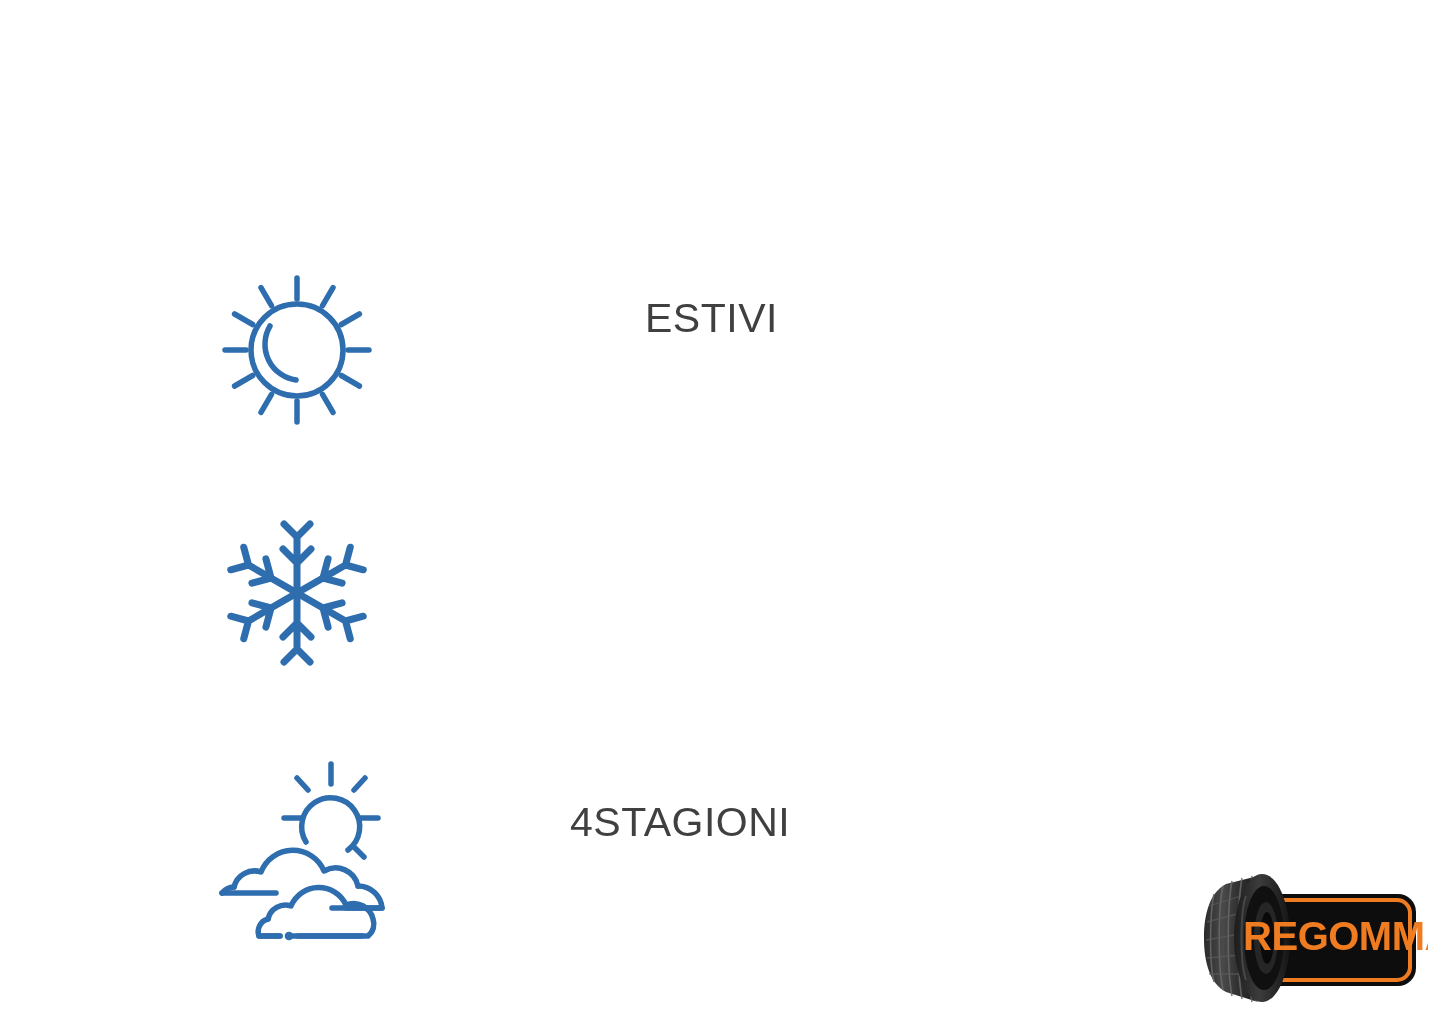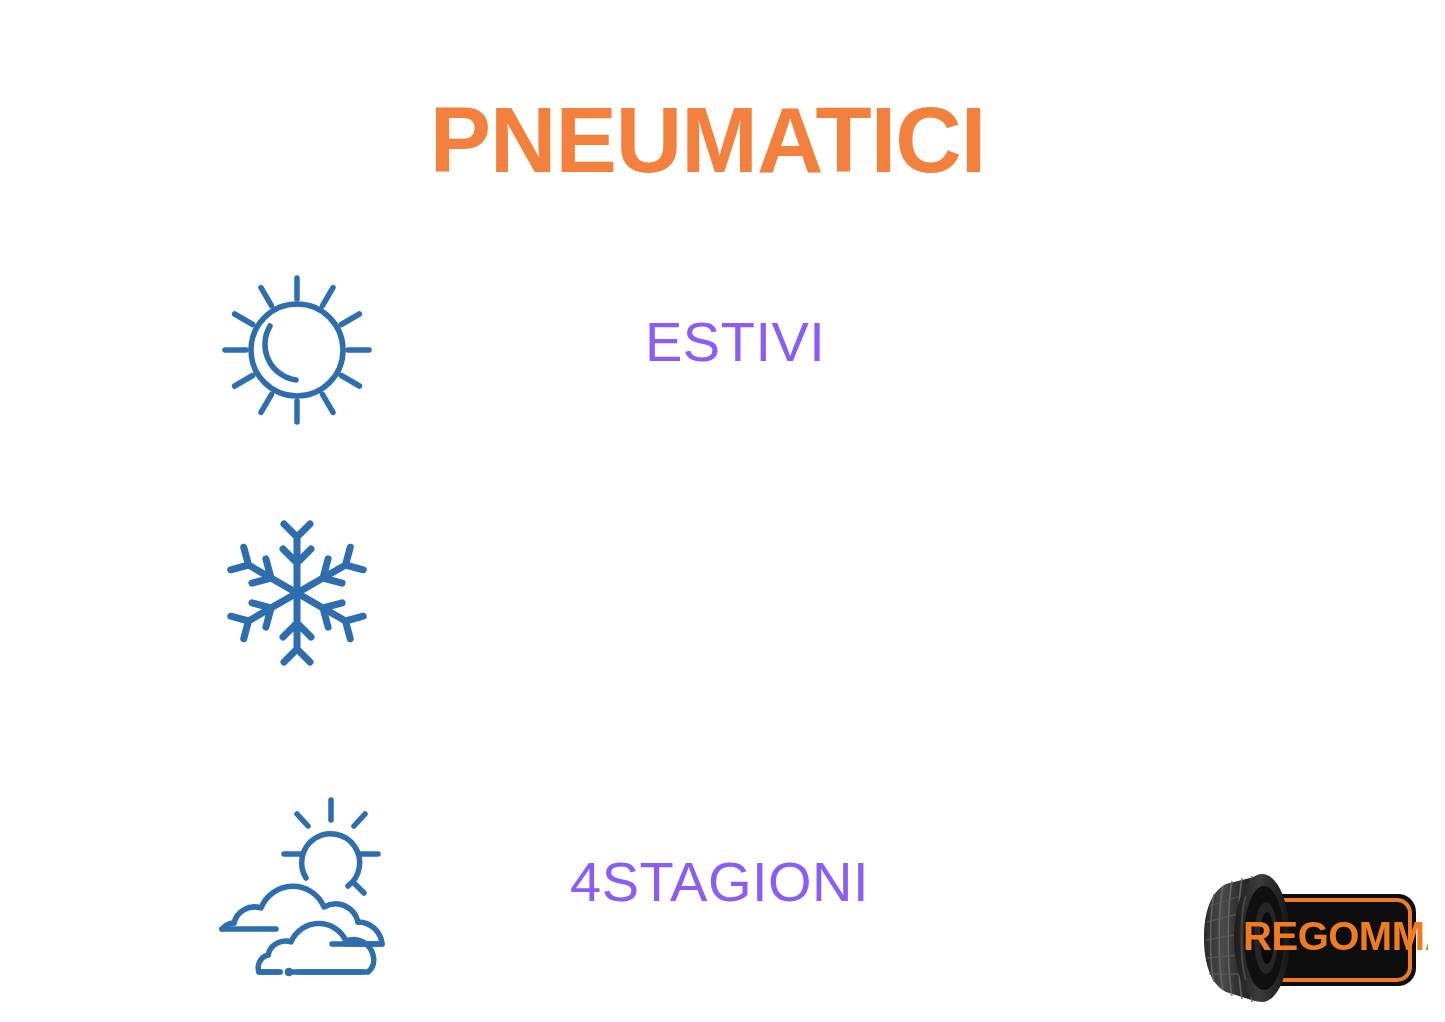--- a/index.html
+++ b/index.html
@@ -38,45 +38,44 @@
 
   
   .season-row {
     position: absolute;
     left: 0;
     width: 1445px;
     height: 200px;
   }
   #row-estivi   { top: 252px; }
   #row-invernali{ top: 495px; }
-  #row-4stagioni{ top: 792px; }
+  #row-4stagioni{ top: 756px; }
 
   .season-icon {
     position: absolute;
     left: 196px;
     top: 0;
     width: 210px;
     height: 200px;
   }
   .season-icon svg {
     display: block;
     width: 210px;
     height: 200px;
   }
 
   .season-label {
     position: absolute;
     top: 46px;
-    font-size: 56px;
+    font-size: 41px;
     font-weight: 400;
-    color: #8b5cf6;
+    color: #404040;
     letter-spacing: 0.5px;
     white-space: nowrap;
     line-height: 1;
-    margin-top: 16px;
   }
   #label-estivi    { left: 645px; }
   #label-invernali { left: 583px; }
   #label-4stagioni { left: 570px; }
 
   
   #brand-logo {
     position: absolute;
     left: 1196px;
     top: 862px;
@@ -87,21 +86,20 @@
     display: block;
     width: 232px;
     height: 152px;
   }
 </style>
 </head>
 <body>
 
 <div id="page">
 
-  <div id="page-title">PNEUMATICI</div>
 
   <div class="season-row" id="row-estivi">
 
     <div class="season-icon">
       <svg viewBox="0 0 210 200" xmlns="http://www.w3.org/2000/svg">
         <g stroke="#2E6DAE" stroke-width="5.5" stroke-linecap="round" fill="none">
           <circle cx="101" cy="98" r="46"></circle>
 
           <path d="M 74 74 A 36 36 0 0 0 100 128" stroke-width="5.5"></path>
 

